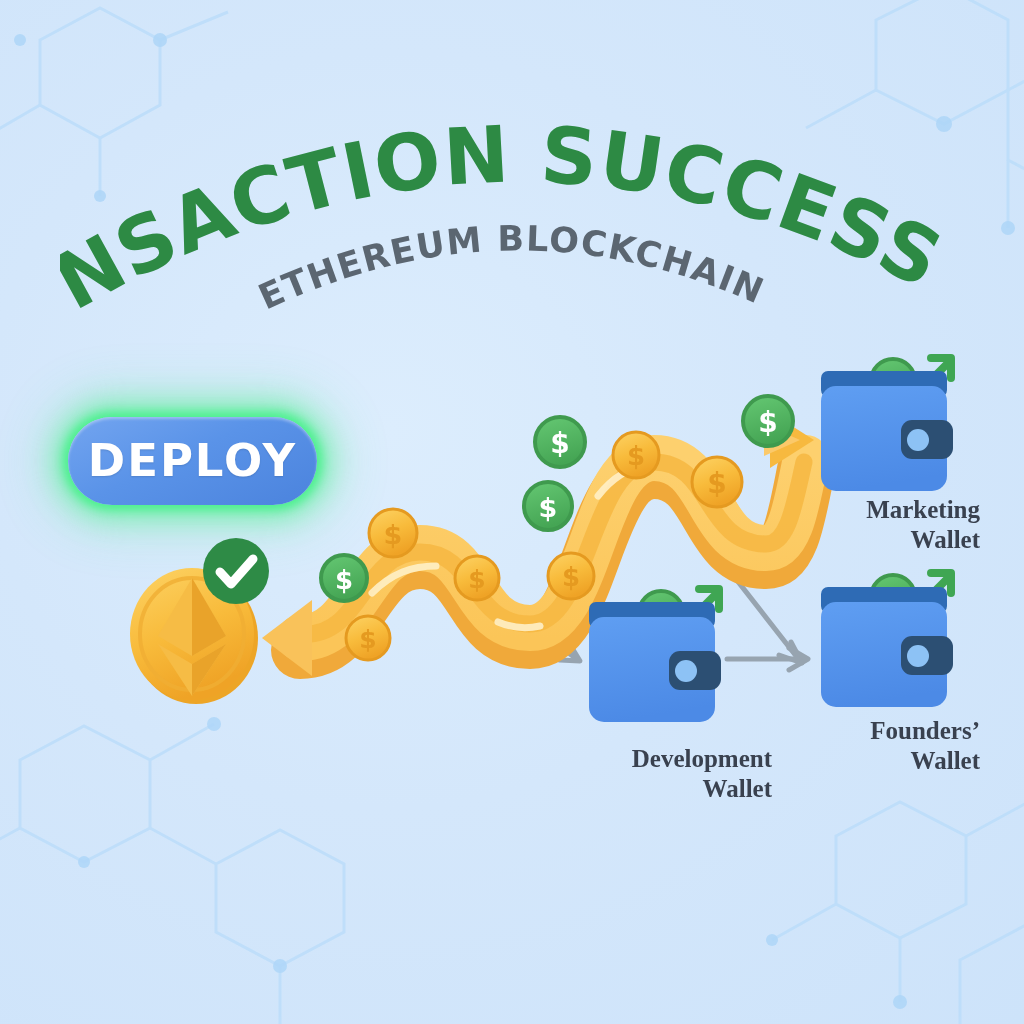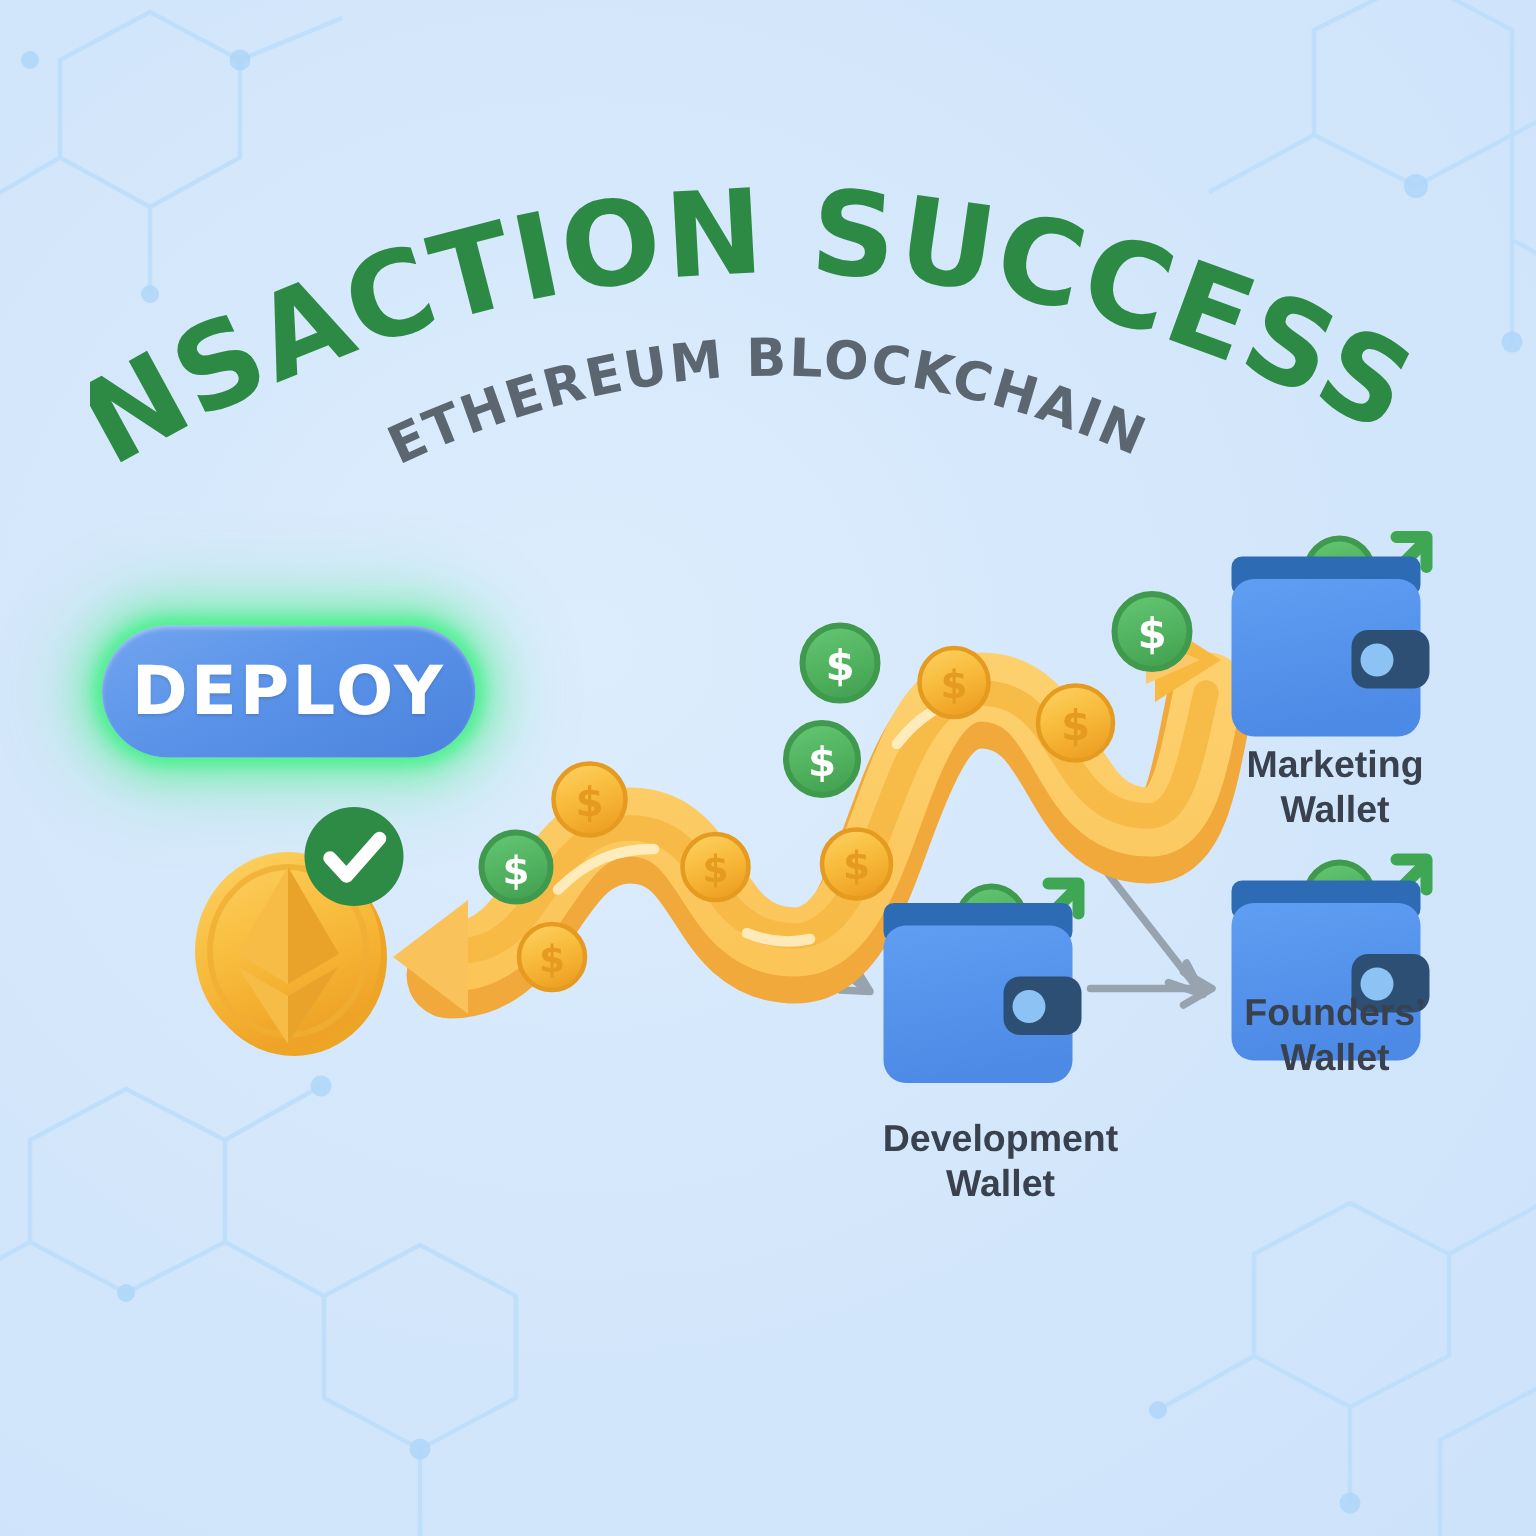--- a/index.html
+++ b/index.html
@@ -79,31 +79,31 @@
   #illustration {
     position: absolute;
     left: 0;
     top: 0;
     width: 1024px;
     height: 1024px;
   }
 
   .wallet-label {
     position: absolute;
-    font-family: Liberation Sans, sans-serif;
+    font-family: Liberation Serif, serif;
     font-weight: bold;
     font-size: 25px;
     line-height: 30px;
     color: #39414f;
-    text-align: center;
+    text-align: right;
     white-space: pre-line;
   }
   #label-marketing  { left: 800px; top: 495px; width: 180px; }
   #label-development{ left: 562px; top: 744px; width: 210px; }
-  #label-founders   { left: 800px; top: 660px; width: 180px; }
+  #label-founders   { left: 800px; top: 716px; width: 180px; }
 </style>
 </head>
 <body>
 
 <div id="stage">
 
   <svg id="bg-pattern" viewBox="0 0 1024 1024" xmlns="http://www.w3.org/2000/svg">
     <g stroke="#b9dcfa" stroke-width="3" fill="none" opacity="0.75">
 
       <polygon points="40,40 100,8 160,40 160,105 100,138 40,105"></polygon>

